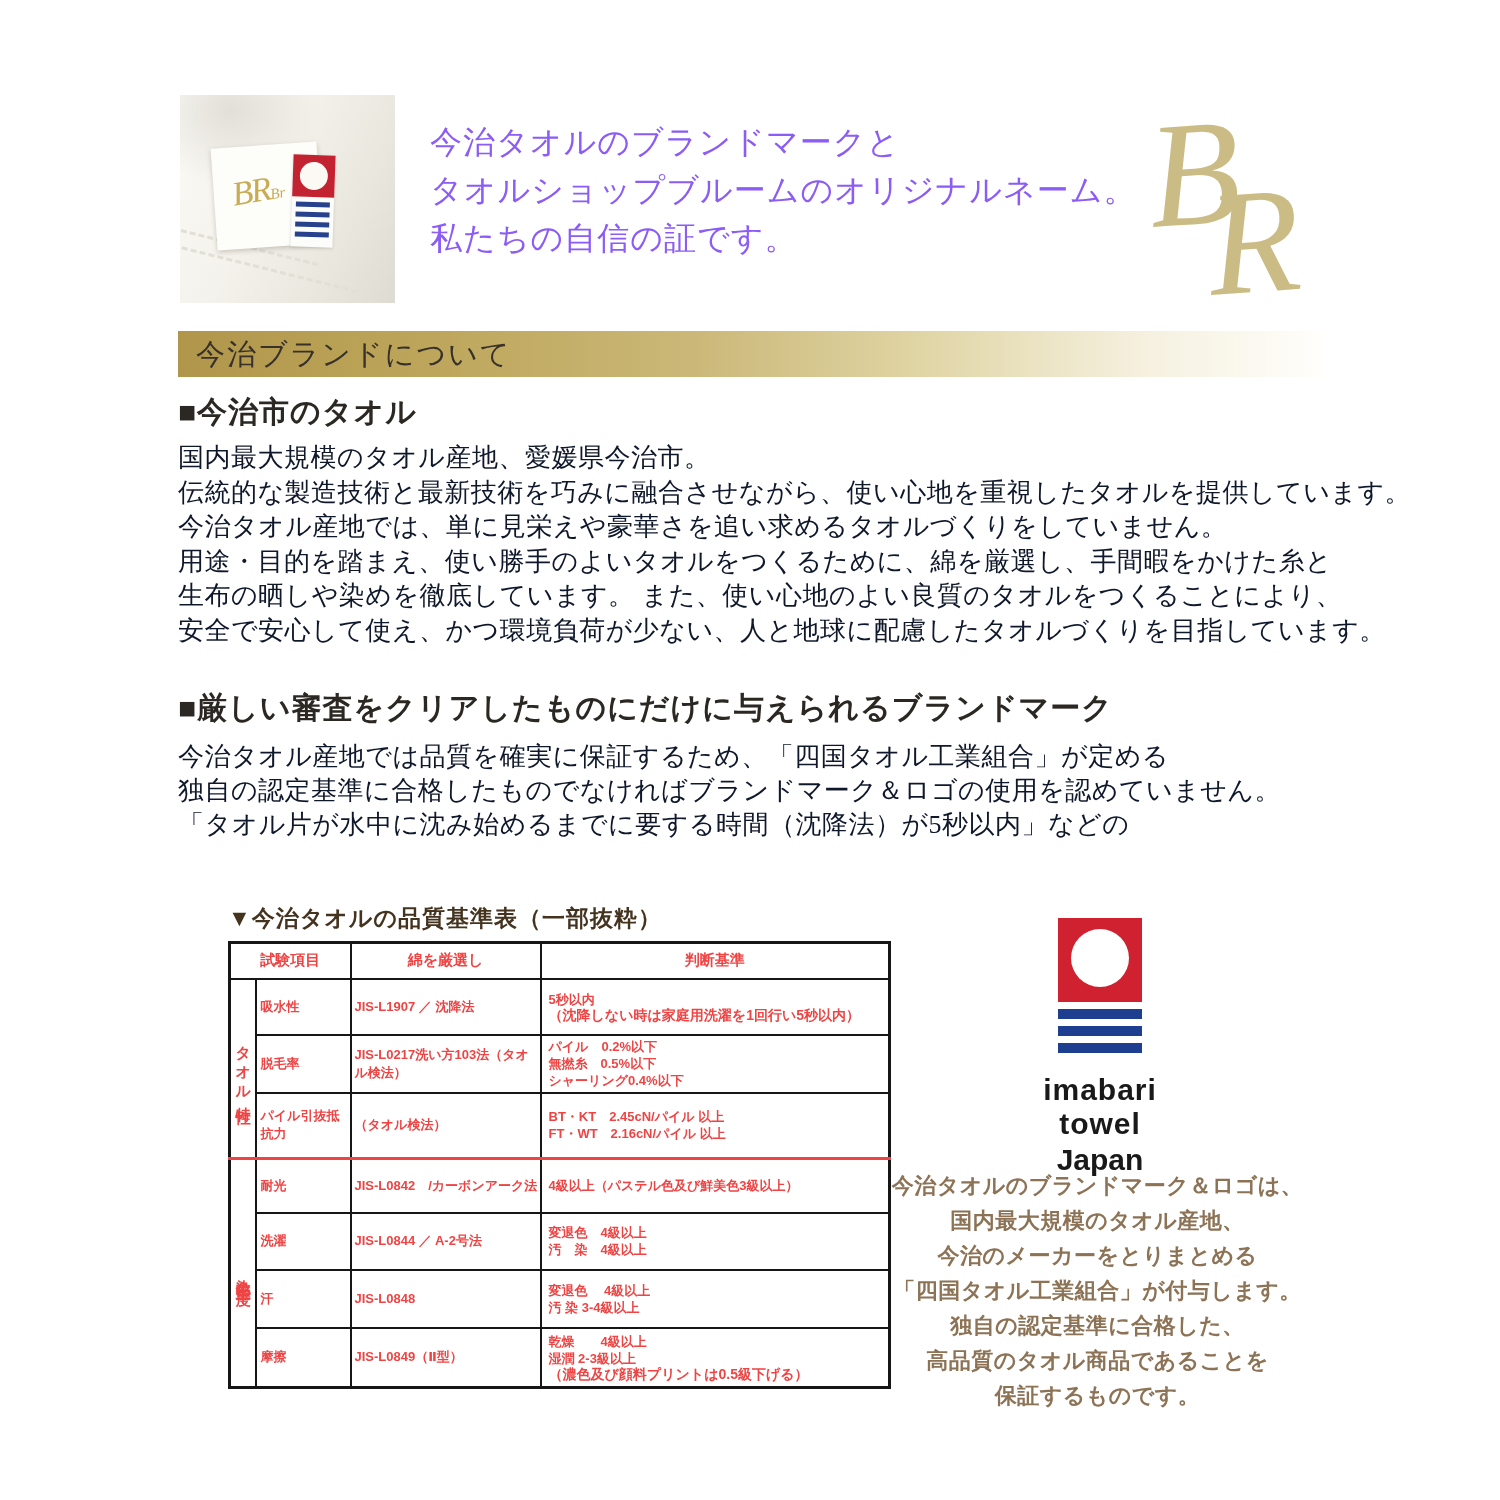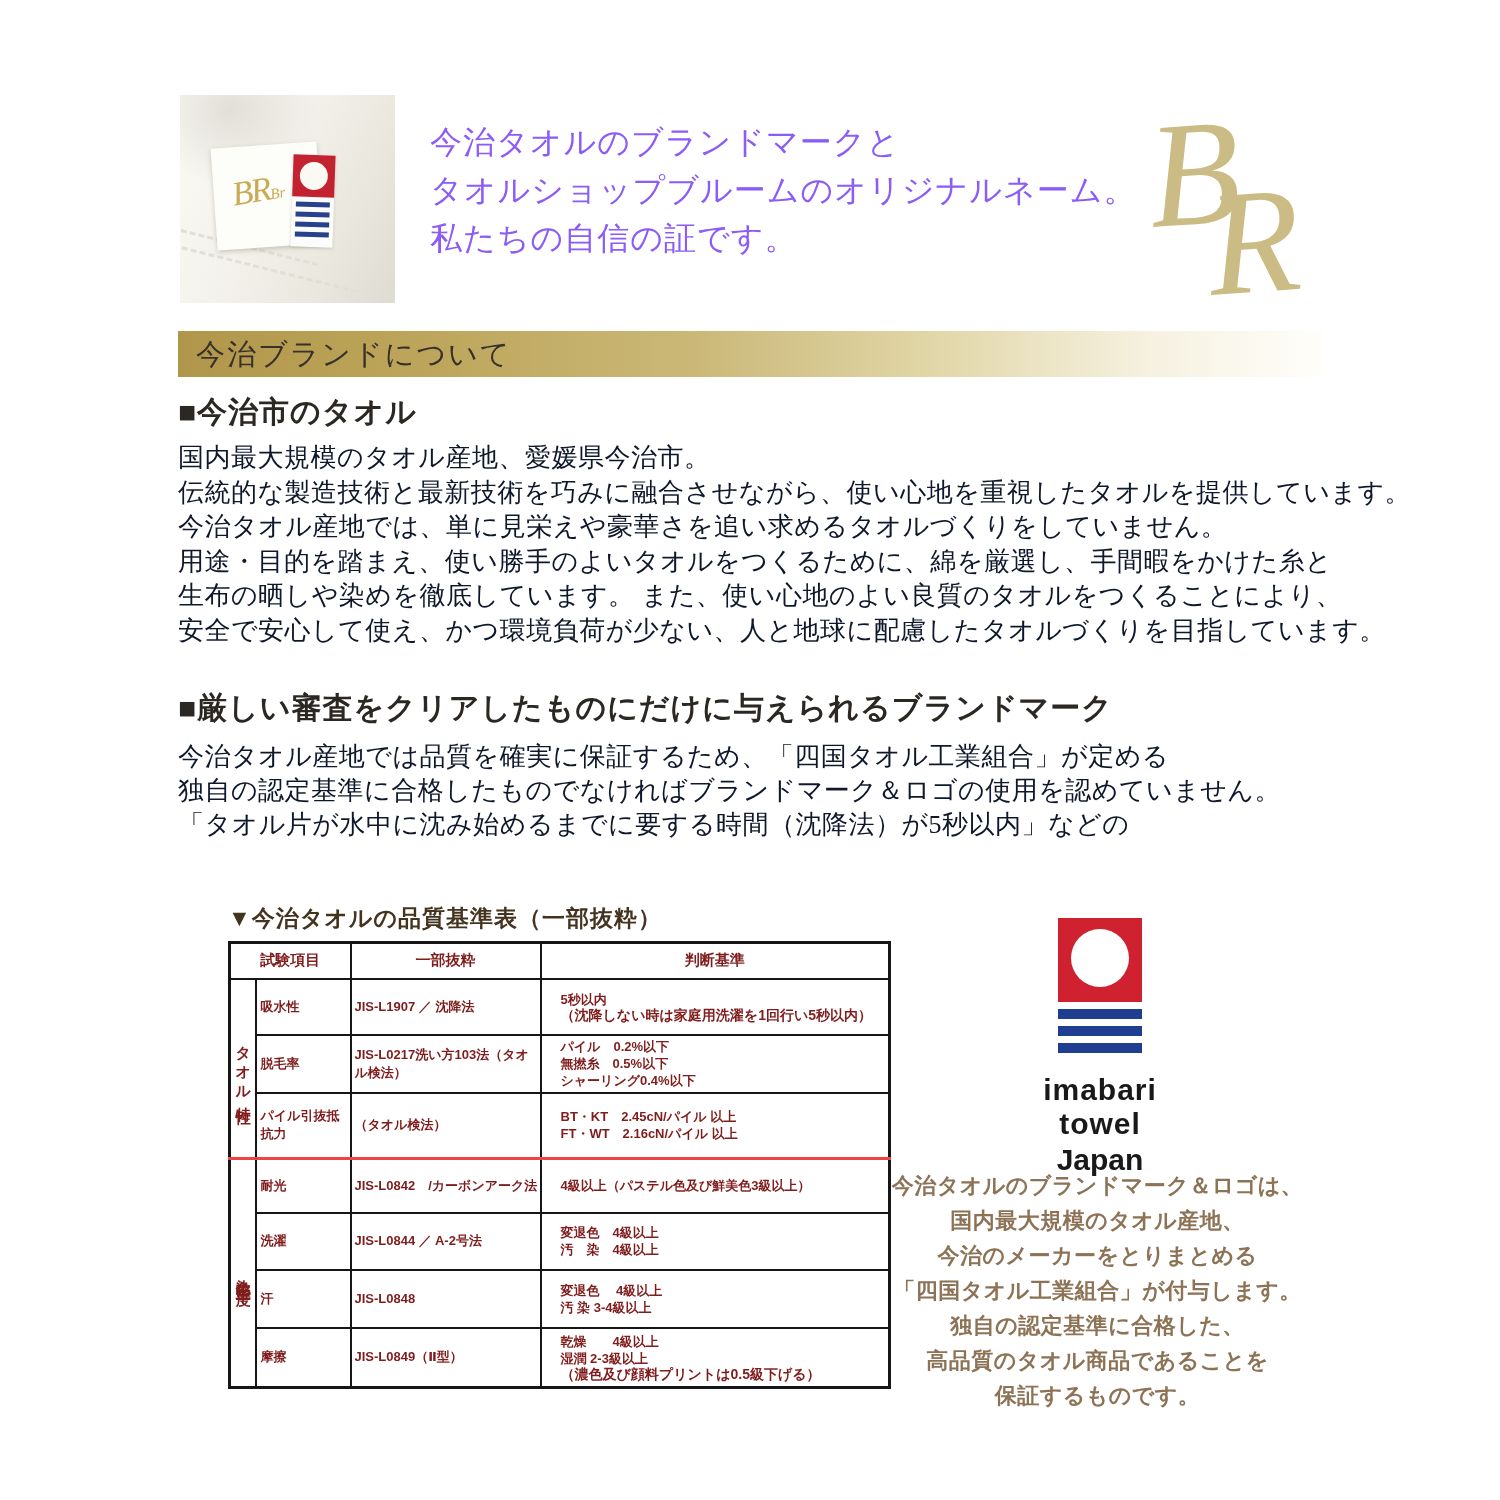--- a/index.html
+++ b/index.html
@@ -47,29 +47,29 @@
   #heading2 { left:178px; top:688px; }
   .para { font-size:26px; line-height:34.5px; color:#0f172a; letter-spacing:.5px; white-space:nowrap; }
   #para1 { left:178px; top:441px; }
   #para2 { left:178px; top:740px; line-height:34px; }
 
   
   #table-caption { left:228px; top:903px; font-family:"Liberation Sans","DejaVu Sans",sans-serif;
             font-weight:bold; font-size:23px; color:#43331f; letter-spacing:1px; }
   #quality-table { left:228px; top:941px; }
   #quality-table table { border-collapse:collapse; table-layout:fixed;
-            font-family:"Liberation Sans","DejaVu Sans",sans-serif; color:#7f1d1d; }
+            font-family:"Liberation Sans","DejaVu Sans",sans-serif; color:#ef4444; }
   #quality-table td, #quality-table th { border:2px solid #161616; vertical-align:middle; }
   #quality-table table { border:3px solid #161616; }
   #quality-table th { font-size:15px; font-weight:bold; text-align:center; height:36px; }
   #quality-table td.group { width:26px; padding:0; text-align:center;
             writing-mode:vertical-rl; text-orientation:upright; font-weight:bold; font-size:15px; letter-spacing:3px; }
   #quality-table td.item { width:95px; font-weight:bold; font-size:13px; padding-left:4px; }
   #quality-table td.method { width:190px; font-weight:bold; font-size:13px; padding-left:3px; }
-  #quality-table td.crit { width:349px; font-weight:bold; font-size:13px; padding-left:19px; line-height:17px; }
+  #quality-table td.crit { width:349px; font-weight:bold; font-size:13px; padding-left:7px; line-height:17px; }
   #quality-table td.crit .sm { font-size:14px; line-height:14px; }
   #quality-table tr.h56 { height:56px; } #quality-table tr.h58 { height:58px; }
   #quality-table tr.h66 { height:66px; } #quality-table tr.h54 { height:54px; }
   #quality-table tr.h57 { height:57px; } #quality-table tr.h60 { height:60px; }
   #quality-table tr.group-start td { border-top:3px solid #ef4444; }
 
   
   #imabari-logo { left:1010px; top:918px; width:180px; text-align:center;
             font-family:"Liberation Sans","DejaVu Sans",sans-serif; }
   #imabari-logo .sq { position:relative; width:84px; height:84px; background:#cf2130; margin:0 auto; }
@@ -134,21 +134,21 @@
   <div>独自の認定基準に合格したものでなければブランドマーク＆ロゴの使用を認めていません。</div>
   <div>「タオル片が水中に沈み始めるまでに要する時間（沈降法）が5秒以内」などの</div>
 </div>
 
 <div class="abs" id="table-caption">▼今治タオルの品質基準表（一部抜粋）</div>
 <div class="abs" id="quality-table">
   <table>
     <tbody>
         <tr>
       <th colspan="2">試験項目</th>
-      <th>一部抜粋</th>
+      <th>綿を厳選し</th>
       <th>判断基準</th>
     </tr>
     <tr class="h56">
       <td class="group" rowspan="3">タオル特性</td>
       <td class="item">吸水性</td>
       <td class="method">JIS-L1907 ／ 沈降法</td>
       <td class="crit">
         <div>5秒以内</div>
         <div class="sm">（沈降しない時は家庭用洗濯を1回行い5秒以内）</div>
       </td>

